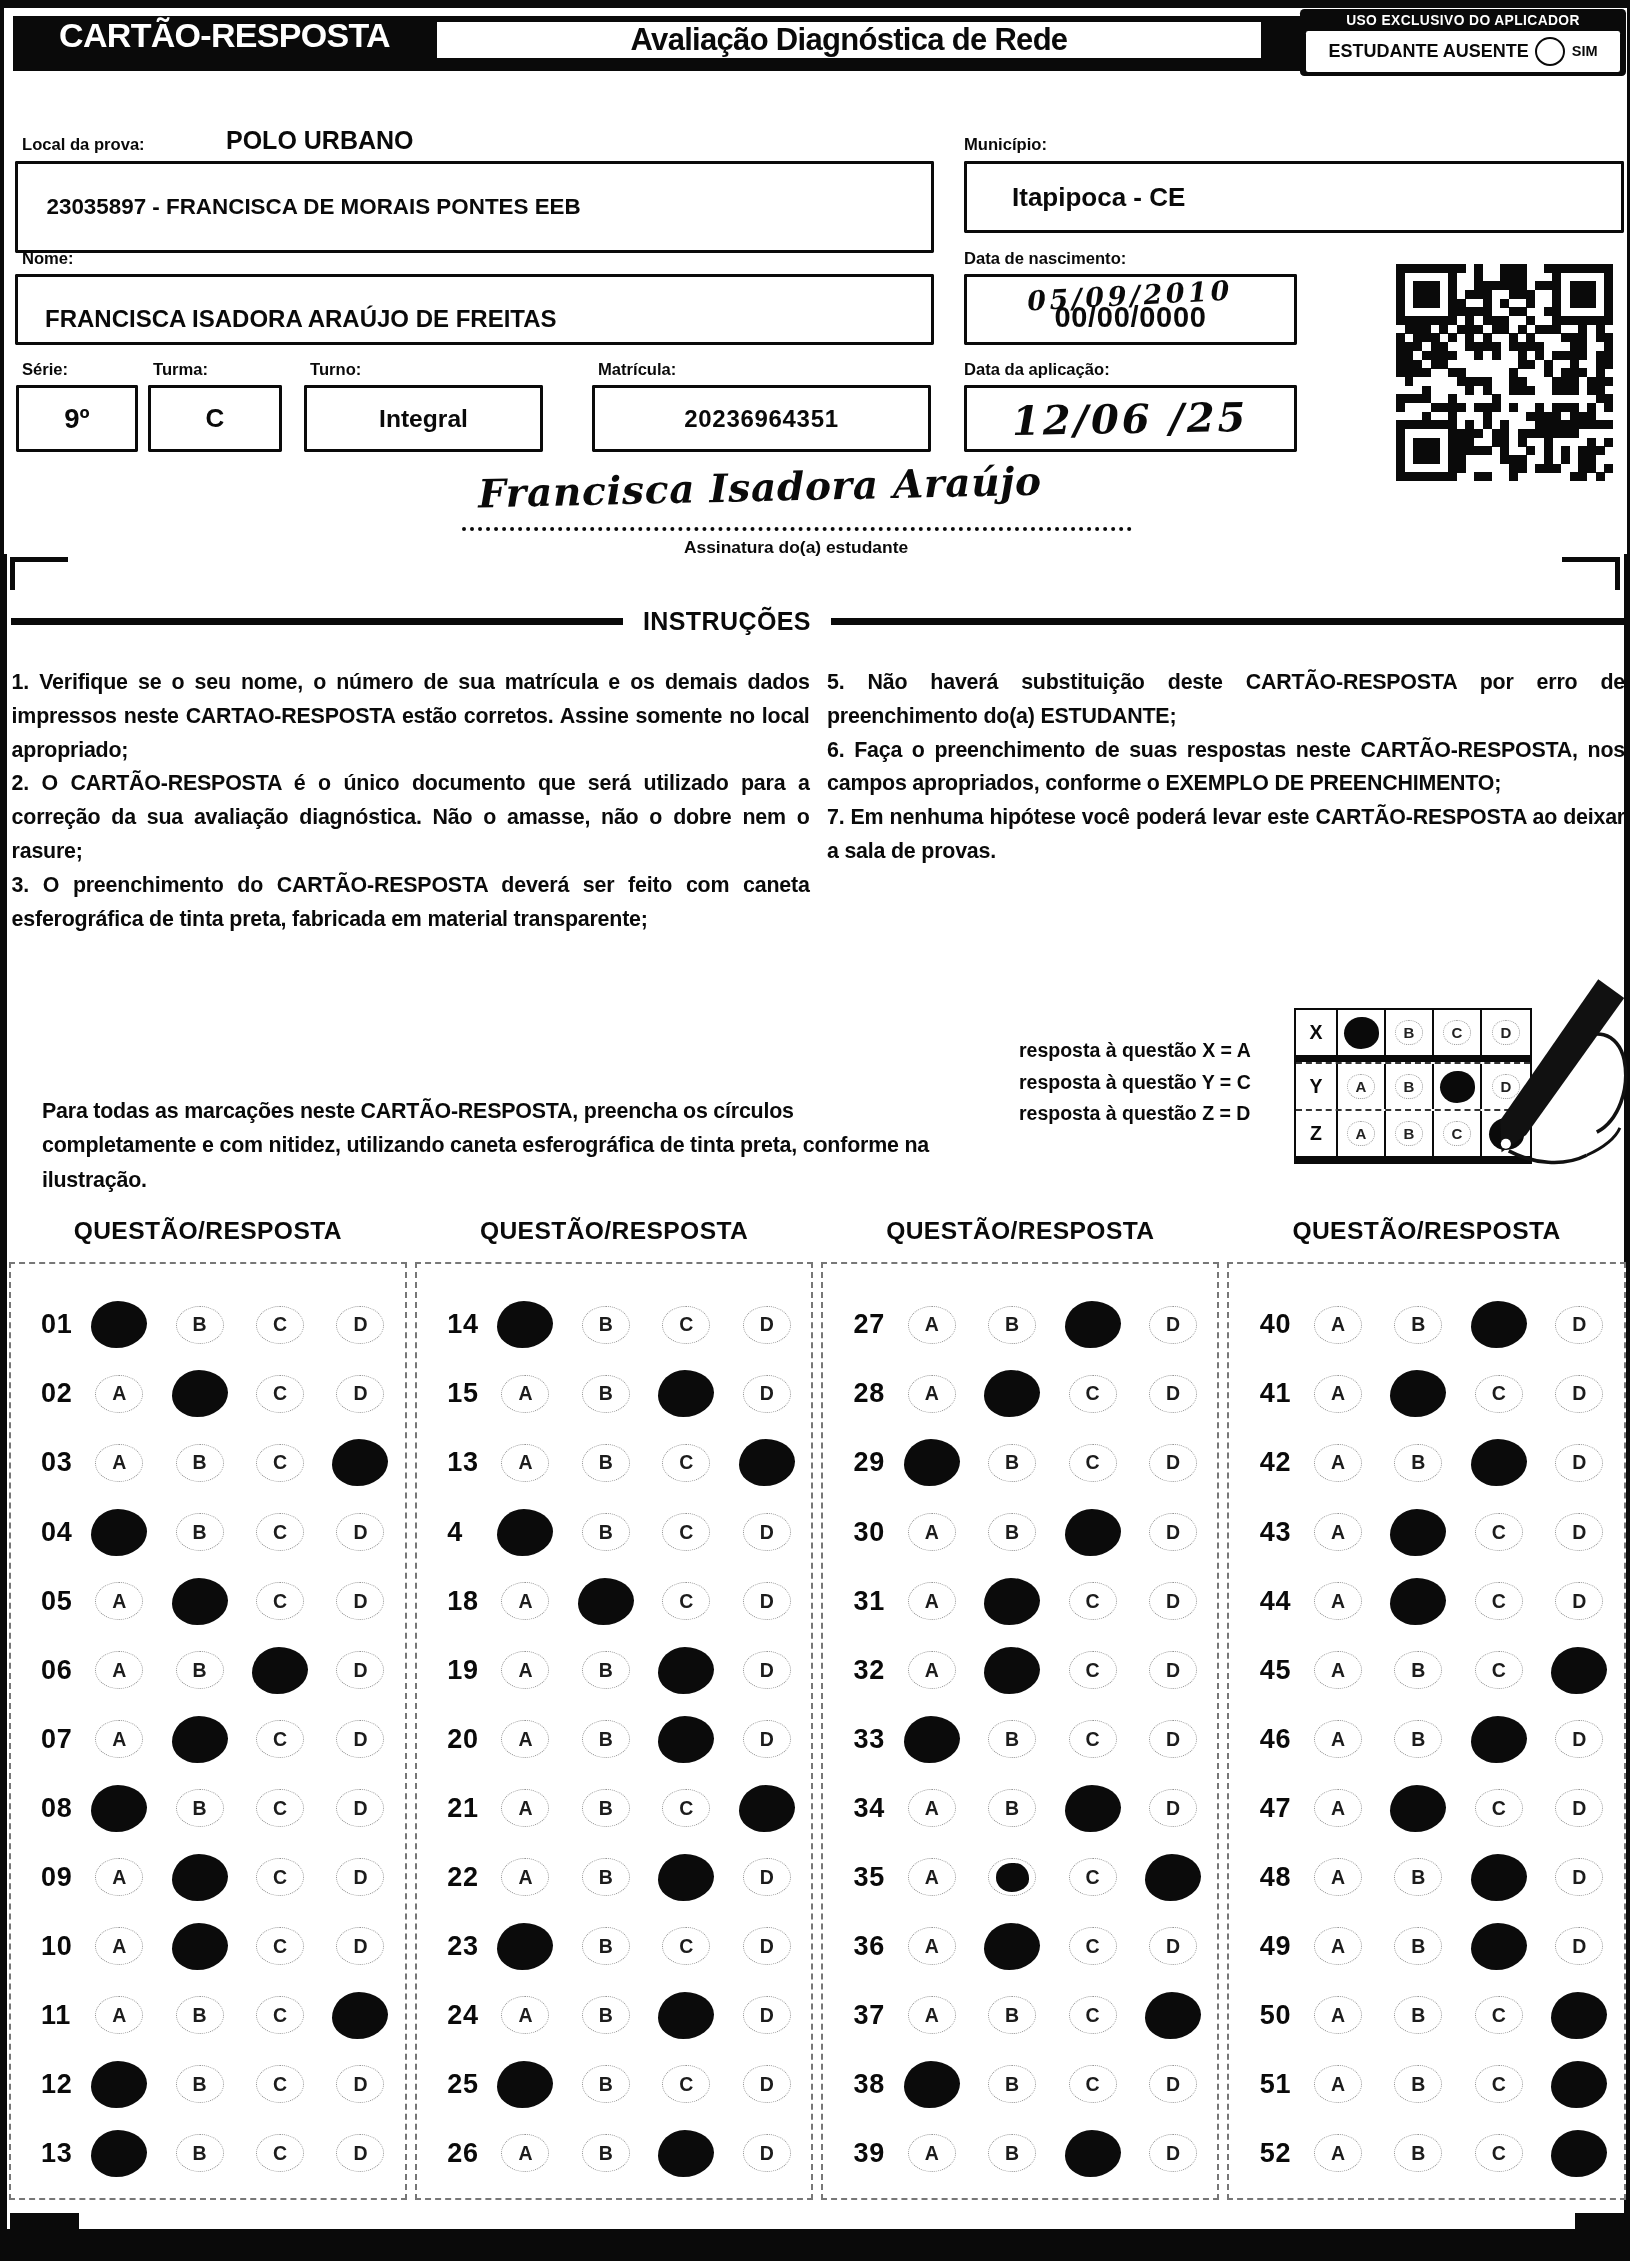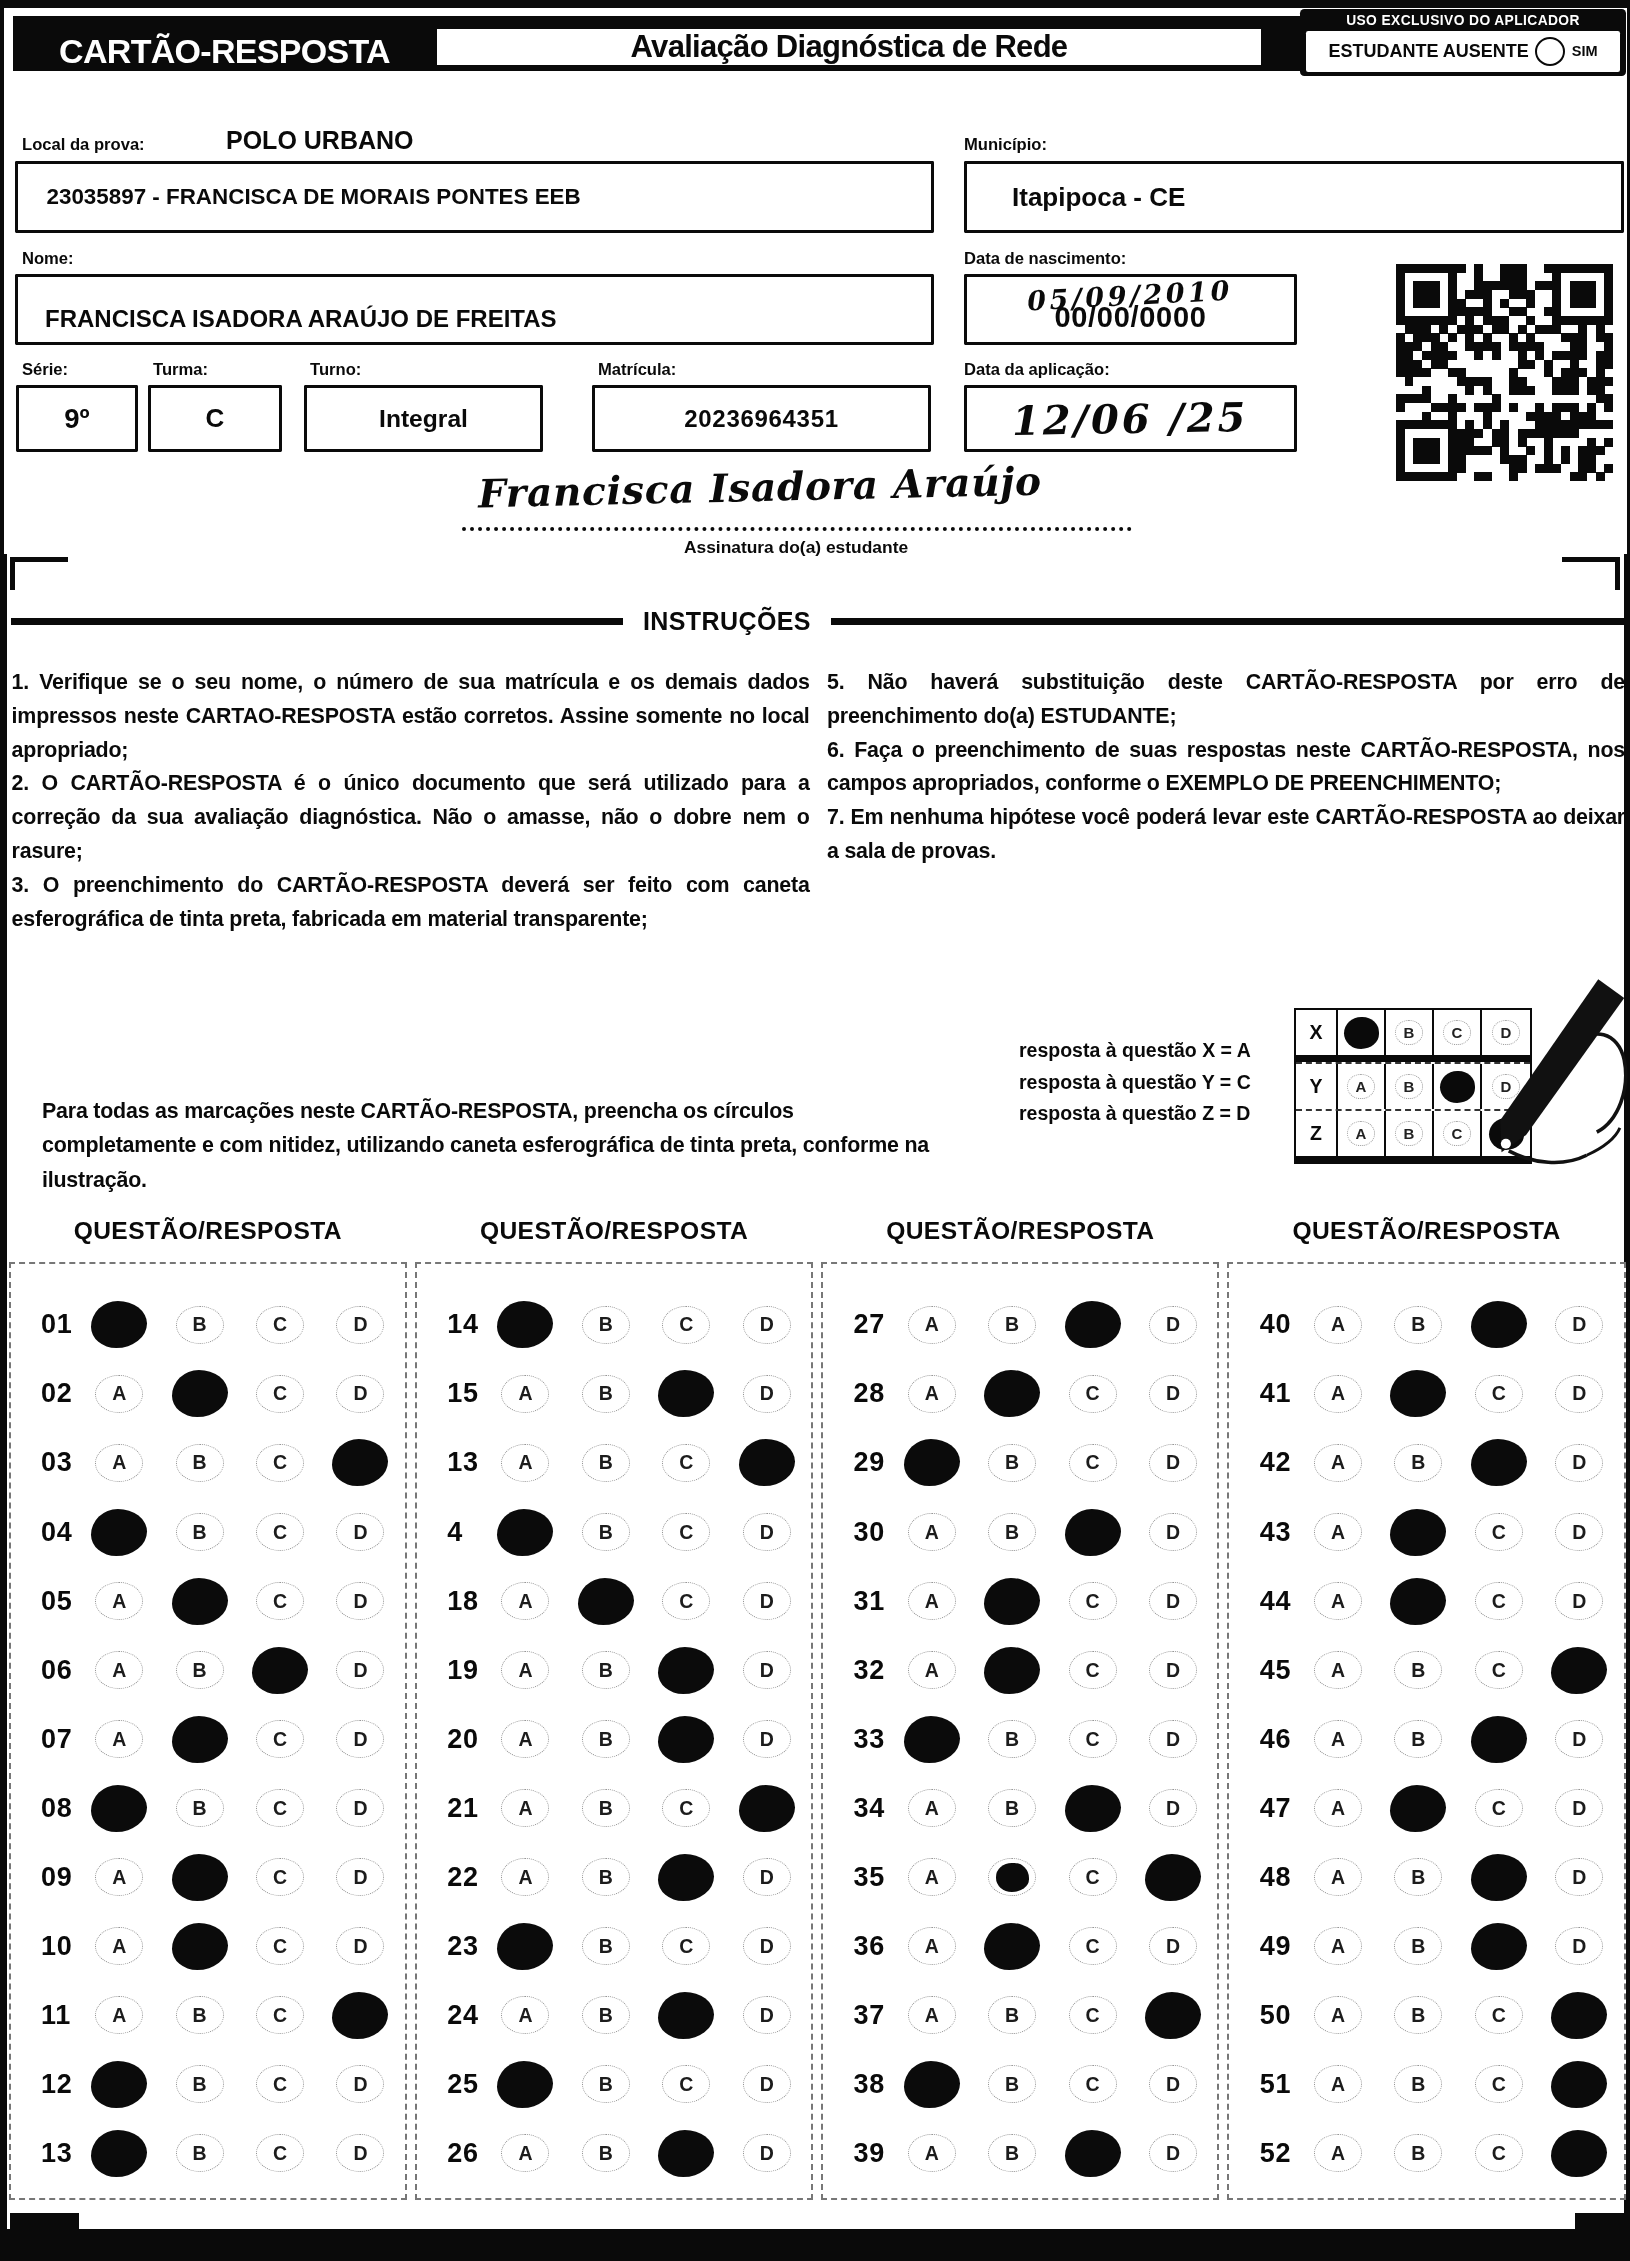--- a/index.html
+++ b/index.html
@@ -13,21 +13,21 @@
   .thinright { position:absolute; right:0; top:8px; width:2.9px; height:546px; background:#0a0a0a; }
   .sideL { position:absolute; left:0; top:554px; width:6.5px; height:1675px; background:#0a0a0a; }
   .sideR { position:absolute; right:0; top:554px; width:6.5px; height:1675px; background:#0a0a0a; }
   .bottombar { position:absolute; left:0; top:2229px; width:1630px; height:32px; background:#0a0a0a; }
   .tabL { position:absolute; left:10px; top:2213px; width:69px; height:17.4px; background:#0a0a0a; }
   .tabR { position:absolute; left:1575px; top:2213px; width:51px; height:17.4px; background:#0a0a0a; }
   .cornerL { position:absolute; left:10px; top:557px; width:58px; height:33px; border-left:5px solid #0a0a0a; border-top:5px solid #0a0a0a; }
   .cornerR { position:absolute; left:1562px; top:557px; width:58px; height:33px; border-right:5px solid #0a0a0a; border-top:5px solid #0a0a0a; }
 
   
-  .hdr-strip { position:absolute; left:13px; top:16px; width:1520px; height:55px; background:#0a0a0a; display:flex; align-items:flex-end; }
+  .hdr-strip { position:absolute; left:13px; top:16px; width:1520px; height:55px; background:#0a0a0a; display:flex; align-items:flex-start; }
   .hdr-title { width:423px; display:flex; align-items:center; justify-content:center; color:#fff; font-size:34px; font-weight:800; letter-spacing:-0.7px; }
   .hdr-sub { flex:1; background:#fff; margin:5px 0; border:1.4px solid #0a0a0a; display:flex; align-items:center; justify-content:center; font-size:31px; font-weight:800; letter-spacing:-0.7px; }
   .hdr-grade { width:271px; display:flex; align-items:center; justify-content:center; color:#fff; font-size:42px; font-weight:800; }
   .hdr-right { position:absolute; left:1300px; top:8.7px; width:326px; height:67px; background:#0a0a0a; border-radius:4.3px; padding:4.3px 5.8px; }
   .hdr-right .t { color:#fff; font-size:13.8px; font-weight:700; text-align:center; letter-spacing:0.4px; }
   .hdr-right .inset { margin-top:2.9px; background:#fff; border-radius:2.2px; height:41px; display:flex; align-items:center; justify-content:center; gap:6.5px; font-weight:800; }
   .hdr-right .inset .lab { font-size:18px; }
   .absent-circle { width:30px; height:29px; border:2.2px solid #0a0a0a; border-radius:50%; background:#fff; }
   .hdr-right .inset .sim { font-size:14.5px; }
 
@@ -106,21 +106,21 @@
     <div class="inset">
       <span class="lab">ESTUDANTE AUSENTE</span>
       <span class="absent-circle"></span>
       <span class="sim">SIM</span>
     </div>
   </div>
 
   <div class="flabel" style="left:22px; top:135px;">Local da prova:</div>
   <div class="fvalue-plain" style="left:226px; top:126px;">POLO URBANO</div>
 
-  <div class="fbox" style="left:14.5px; top:161px; width:919px; height:72px;">
+  <div class="fbox" style="left:14.5px; top:161px; width:919px; height:92px;">
     <span class="v" style="font-size:22.4px; padding-left:29px;">23035897 - FRANCISCA DE MORAIS PONTES EEB</span>
   </div>
 
   <div class="flabel" style="left:964px; top:135px;">Município:</div>
   <div class="fbox" style="left:964px; top:161px; width:660px; height:72px;">
     <span class="v" style="font-size:26px; padding-left:45px;">Itapipoca - CE</span>
   </div>
 
   <div class="flabel" style="left:22px; top:249px;">Nome:</div>
   <div class="fbox" style="left:14.5px; top:274px; width:919px; height:71px; align-items:flex-end;">

